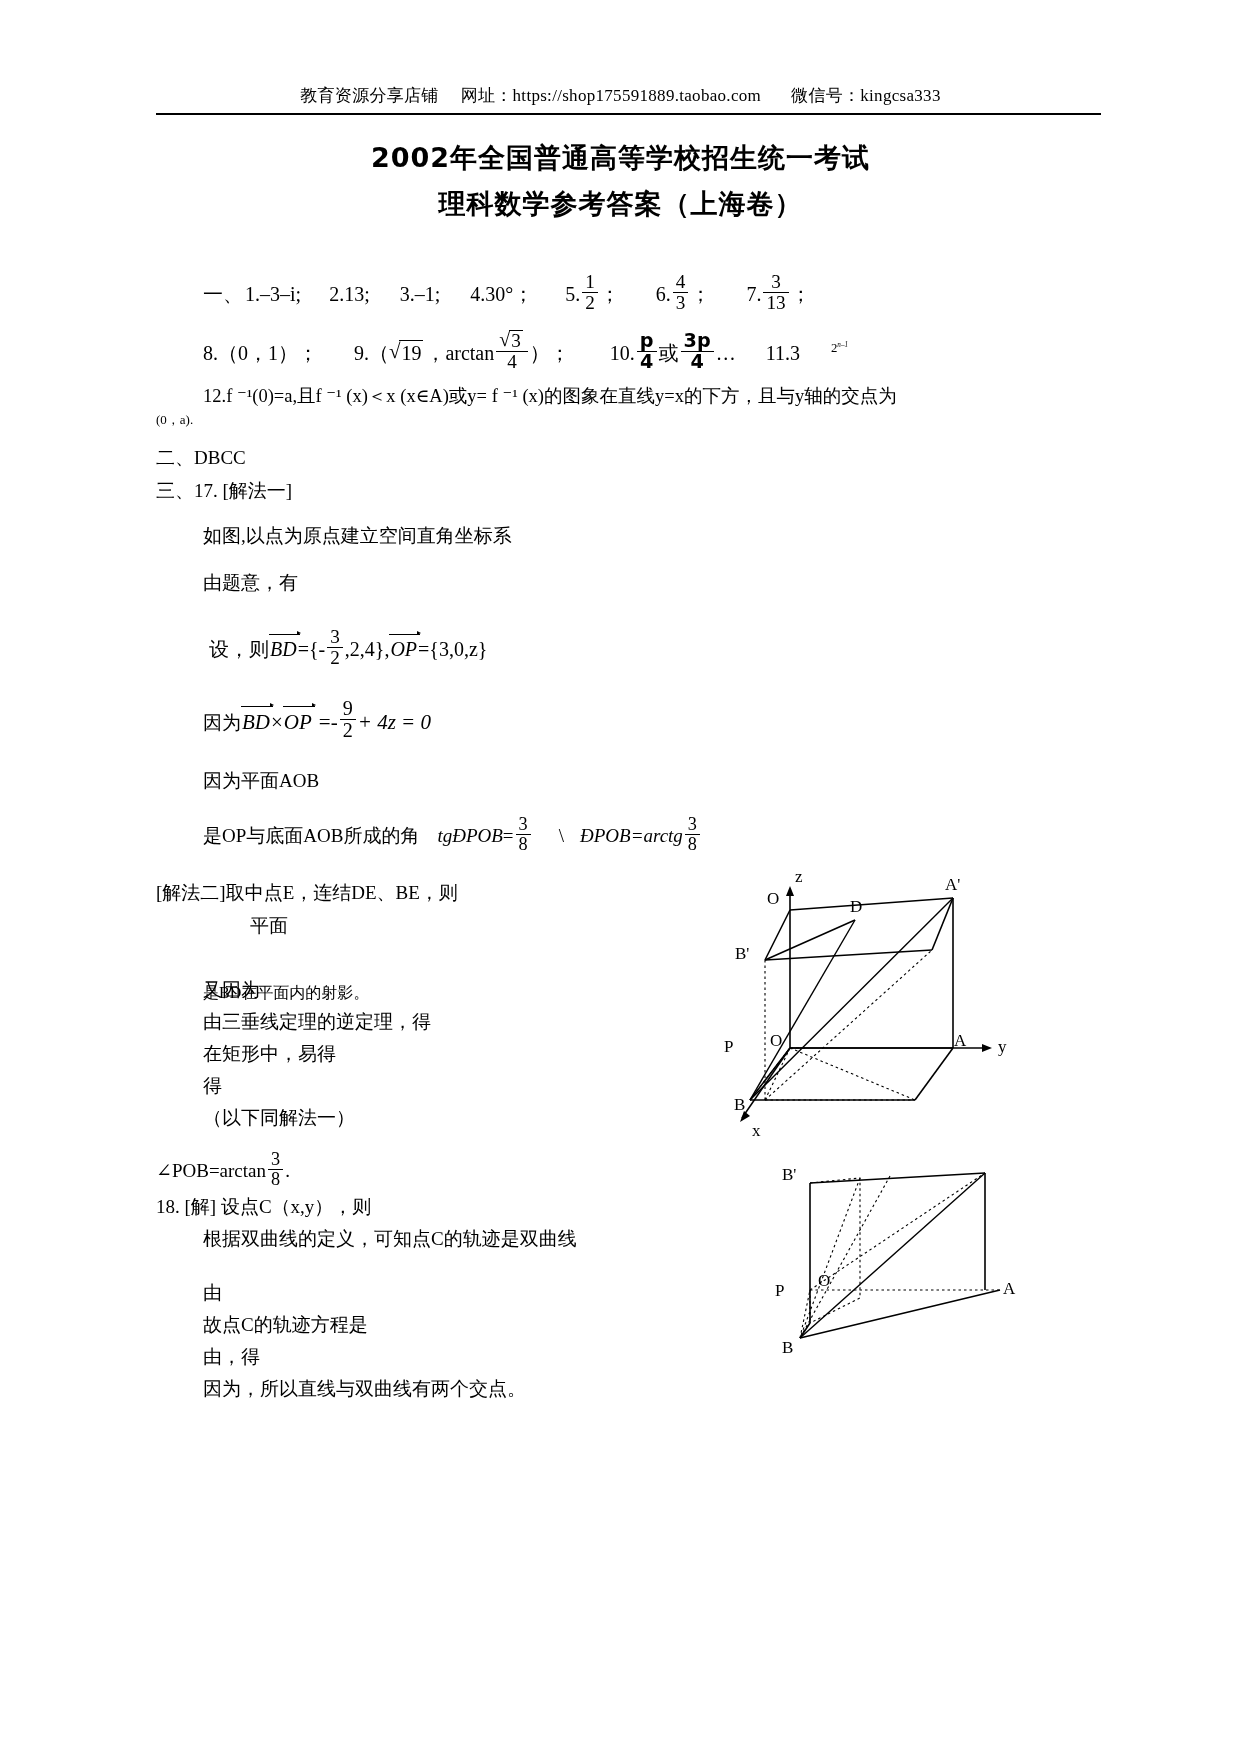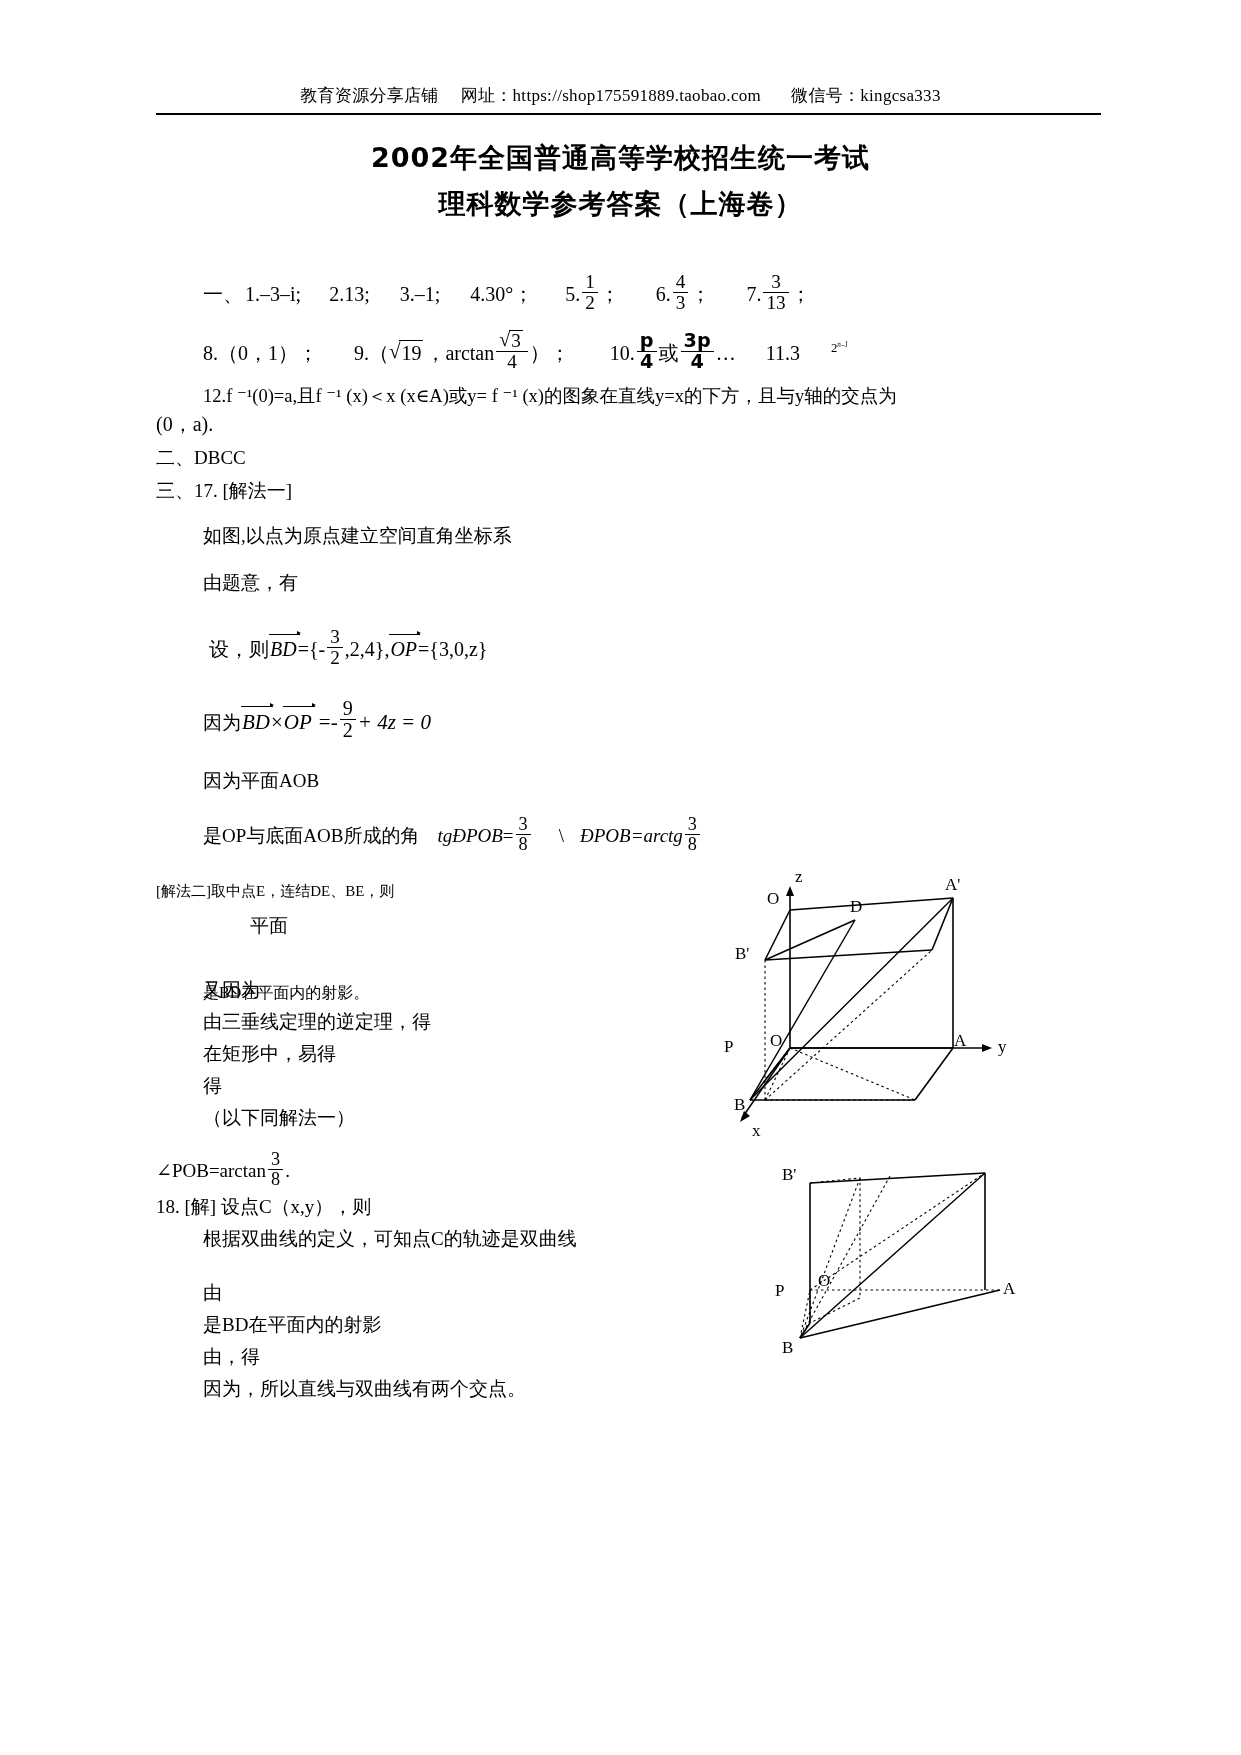--- a/index.html
+++ b/index.html
@@ -140,21 +140,21 @@
 
   <div class="line" style="left:203px; top:272px; font-size:20px;">
     <span>一、</span><span style="display:inline-block;width:2px"></span><span>1.</span><span>–3–i;</span><span style="display:inline-block;width:28px"></span><span>2.</span><span>13;</span><span style="display:inline-block;width:30px"></span><span>3.</span><span>–1;</span><span style="display:inline-block;width:30px"></span><span>4.</span><span>30°；</span><span style="display:inline-block;width:32px"></span><span>5.</span><span class="frac"><span class="num">1</span><span class="den">2</span></span><span>；</span><span style="display:inline-block;width:36px"></span><span>6.</span><span class="frac"><span class="num">4</span><span class="den">3</span></span><span>；</span><span style="display:inline-block;width:36px"></span><span>7.</span><span class="frac"><span class="num">3</span><span class="den">13</span></span><span>；</span>
   </div>
 
   <div class="line" style="left:203px; top:330px; font-size:20px;">
     <span>8.</span><span>（0，1）；</span><span style="display:inline-block;width:36px"></span><span>9.</span><span>（</span><span class="sqrt"><span class="rad">19</span></span><span>，arctan</span><span class="frac"><span class="num"><span class="sqrt"><span class="rad">3</span></span></span><span class="den">4</span></span><span>）；</span><span style="display:inline-block;width:40px"></span><span>10.</span><span class="frac" style="font-family:'DejaVu Sans',sans-serif;font-weight:700;"><span class="num">p</span><span class="den">4</span></span><span>或</span><span class="frac" style="font-family:'DejaVu Sans',sans-serif;font-weight:700;"><span class="num">3p</span><span class="den">4</span></span><span>…</span><span style="display:inline-block;width:30px"></span><span>11.</span><span>3</span><span class="sup"><span>2</span><span class="sup2" style="font-style:italic">n–1</span></span>
   </div>
 
   <div class="line" style="left:203px; top:385px; font-size:18.5px;">12.f ⁻¹(0)=a,且f ⁻¹ (x)＜x (x∈A)或y= f ⁻¹ (x)的图象在直线y=x的下方，且与y轴的交点为</div>
-  <div class="line" style="left:156px; top:412px; font-size:20px;">(0，a).</div>
+  <div class="line" style="left:156px; top:412px; font-size:13px;">(0，a).</div>
 
   <div class="line" style="left:156px; top:447px; font-size:19px;">二、DBCC</div>
 
   <div class="line" style="left:156px; top:480px; font-size:19px;">三、17. [解法一]</div>
 
   <div class="line" style="left:203px; top:525px; font-size:19px;">如图,以点为原点建立空间直角坐标系</div>
   <div class="line" style="left:203px; top:572px; font-size:19px;font-family:Liberation Serif, serif;">由题意，有</div>
 
   <div class="line" style="left:209px; top:627px; font-size:20px;">
     <span>设，则</span><span class="vecbar">BD</span><span>={-</span><span class="frac"><span class="num">3</span><span class="den">2</span></span><span>,2,4},</span><span class="vecbar">OP</span><span>={3,0,z}</span>
@@ -163,37 +163,37 @@
   <div class="line" style="left:203px; top:698px; font-size:21px;">
     <span style="font-size:19px">因为</span><span class="vecbar">BD</span><span>×</span><span class="vecbar">OP</span><span style="display:inline-block;width:6px"></span><span>=-</span><span class="frac"><span class="num">9</span><span class="den">2</span></span><span class="it">+ 4z  = 0</span>
   </div>
 
   <div class="line" style="left:203px; top:770px; font-size:19px;">因为平面AOB</div>
 
   <div class="line" style="left:203px; top:815px; font-size:19px;">
     <span>是OP与底面AOB所成的角</span><span style="display:inline-block;width:18px"></span><span class="it">tgÐPOB</span><span>=</span><span class="frac"><span class="num">3</span><span class="den">8</span></span><span style="display:inline-block;width:26px"></span><span>\</span><span style="display:inline-block;width:16px"></span><span class="it">ÐPOB</span><span class="it">=arctg</span><span class="frac"><span class="num">3</span><span class="den">8</span></span>
   </div>
 
-  <div class="line" style="left:156px; top:882px; font-size:15px;">[解法二]取中点E，连结DE、BE，则</div>
+  <div class="line" style="left:156px; top:882px; font-size:19px;">[解法二]取中点E，连结DE、BE，则</div>
   <div class="line" style="left:203px; top:915px; font-size:19px;margin-left:47px;">平面</div>
   <div class="line" style="left:203px; top:974px; font-size:16px;margin-top:9px;">是BD在平面内的射影。</div>
   <div class="line" style="left:203px; top:979px; font-size:19px;">又因为</div>
   <div class="line" style="left:203px; top:1011px; font-size:19px;">由三垂线定理的逆定理，得</div>
   <div class="line" style="left:203px; top:1043px; font-size:19px;">在矩形中，易得</div>
   <div class="line" style="left:203px; top:1075px; font-size:19px;">得</div>
   <div class="line" style="left:203px; top:1107px; font-size:19px;">（以下同解法一）</div>
 
   <div class="line" style="left:156px; top:1150px; font-size:19px;">
     <span>∠POB=arctan</span><span class="frac"><span class="num">3</span><span class="den">8</span></span><span>.</span>
   </div>
 
   <div class="line" style="left:156px; top:1196px; font-size:19px;">18. [解] 设点C（x,y），则</div>
   <div class="line" style="left:203px; top:1228px; font-size:19px;">根据双曲线的定义，可知点C的轨迹是双曲线</div>
   <div class="line" style="left:203px; top:1282px; font-size:19px;">由</div>
-  <div class="line" style="left:203px; top:1314px; font-size:19px;">是BD在平面内的射影</div>
+  <div class="line" style="left:203px; top:1314px; font-size:19px;">故点C的轨迹方程是</div>
   <div class="line" style="left:203px; top:1346px; font-size:19px;">由，得</div>
   <div class="line" style="left:203px; top:1378px; font-size:19px;">因为，所以直线与双曲线有两个交点。</div>
 
   <div class="fig" style="left:710px; top:860px;">
     <svg width="330" height="290" viewBox="0 0 330 290">
       <g fill="none" stroke="#000" stroke-width="1.6">
 
         <path d="M80,50 L243,38"></path>
         <path d="M80,50 L55,100"></path>
         <path d="M55,100 L222,90"></path>

